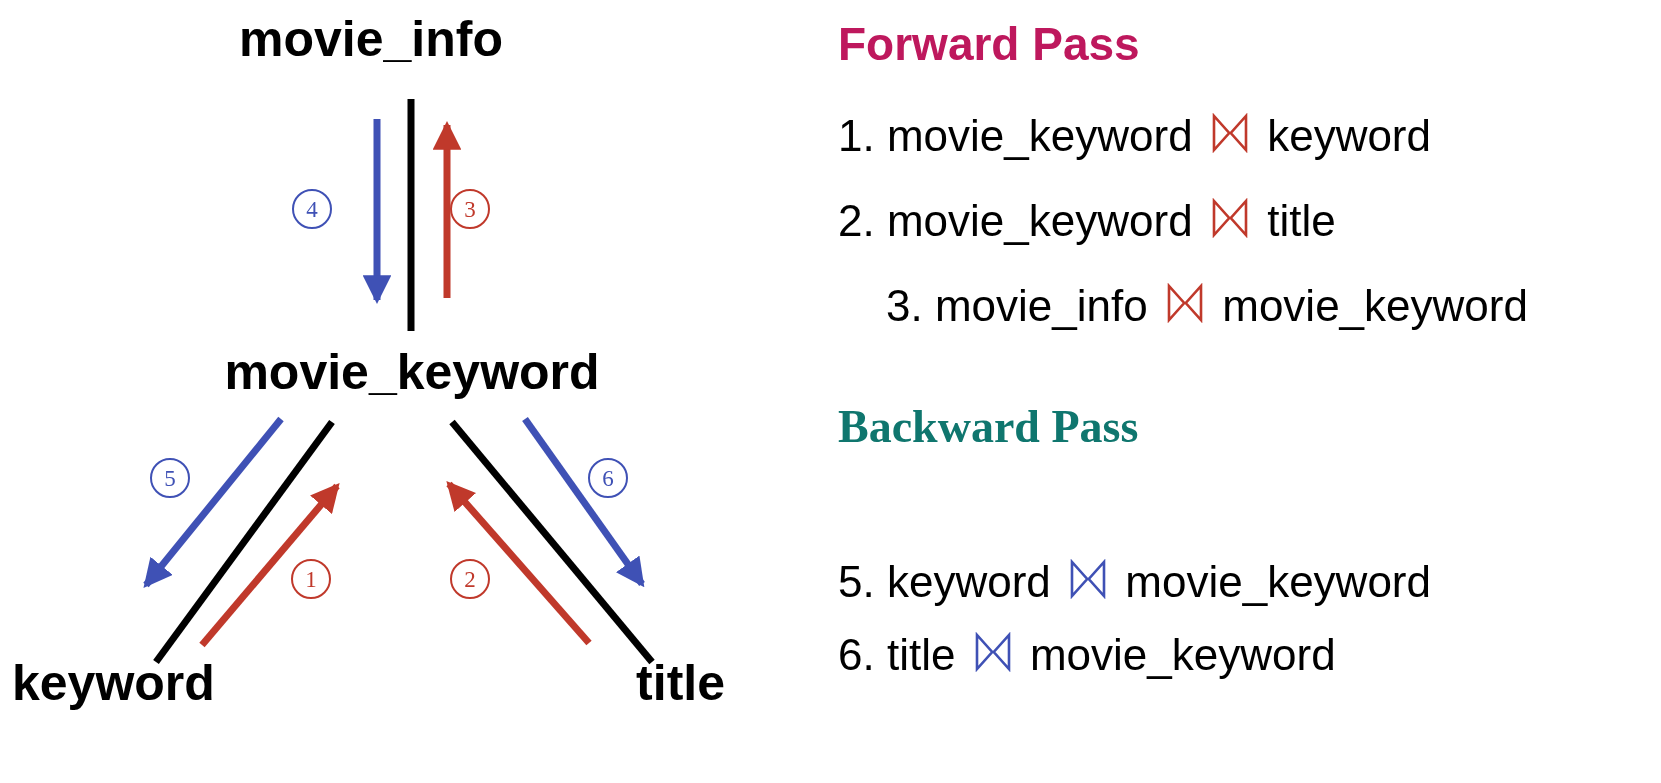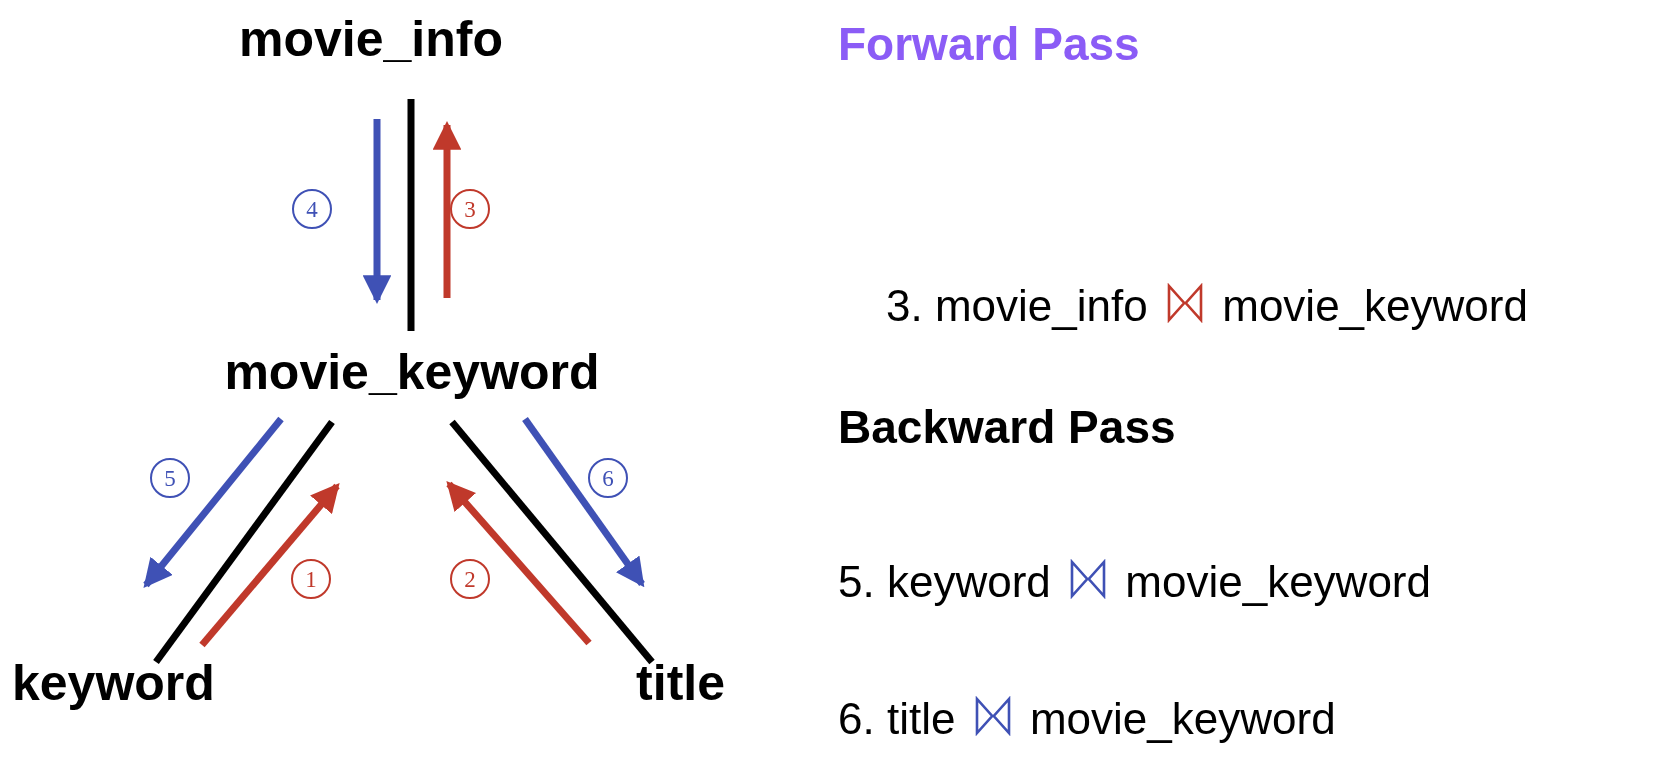--- a/index.html
+++ b/index.html
@@ -103,22 +103,22 @@
     height: 783px;
   }
   .section-title {
     position: absolute;
     font-family: "Liberation Sans", sans-serif;
     font-weight: bold;
     font-size: 46px;
     line-height: 1;
     white-space: nowrap;
   }
-  #title-forward  { color: #8b5cf6; left: 63px; top: 21px; text-align: right; }
-  #title-backward { color: #000000; left: 63px; top: 404px; }
+  #title-forward  { color: #be185d; left: 63px; top: 21px; text-align: right; }
+  #title-backward { color: #0f766e; left: 63px; top: 404px; font-family: Liberation Serif, serif; }
 
   .pass-item {
     position: absolute;
     left: 63px;
     font-family: "Liberation Sans", sans-serif;
     font-size: 44px;
     line-height: 1;
     color: #000000;
     white-space: nowrap;
   }
@@ -130,21 +130,21 @@
   }
   .join svg { display: block; }
 
   
   #item-1 { top: 113px; }
   #item-2 { top: 198px; }
   #item-3 { top: 283px; margin-left: 48px; }
   
   #item-4 { top: 497px; }
   #item-5 { top: 559px; }
-  #item-6 { top: 696px; }
+  #item-6 { top: 632px; }
 </style>
 </head>
 <body>
 
 <div id="page">
 
   <div id="diagram">
 
     <svg width="770" height="783" viewBox="0 0 770 783">
       <defs>
@@ -204,21 +204,43 @@
     <div class="badge red" id="badge-3">3</div>
     <div class="badge blue" id="badge-4">4</div>
     <div class="badge blue" id="badge-5">5</div>
     <div class="badge blue" id="badge-6">6</div>
   </div>
 
   <div id="panel">
 
     <div class="section-title" id="title-forward">Forward Pass</div>
 
-
+    <div class="pass-item" id="item-1">
+      <span class="num">1.</span>
+      <span>movie_keyword</span>
+      <span class="join">
+        <svg width="36" height="40" viewBox="0 0 36 40" aria-hidden="true">
+          <path d="M2 3 L2 37 L17.2 20 Z" fill="none" stroke="#C0392B" stroke-width="2.6" stroke-linejoin="miter"></path>
+          <path d="M34 3 L34 37 L18.8 20 Z" fill="none" stroke="#C0392B" stroke-width="2.6" stroke-linejoin="miter"></path>
+        </svg>
+      </span>
+      <span>keyword</span>
+    </div>
+
+    <div class="pass-item" id="item-2">
+      <span class="num">2.</span>
+      <span>movie_keyword</span>
+      <span class="join">
+        <svg width="36" height="40" viewBox="0 0 36 40" aria-hidden="true">
+          <path d="M2 3 L2 37 L17.2 20 Z" fill="none" stroke="#C0392B" stroke-width="2.6" stroke-linejoin="miter"></path>
+          <path d="M34 3 L34 37 L18.8 20 Z" fill="none" stroke="#C0392B" stroke-width="2.6" stroke-linejoin="miter"></path>
+        </svg>
+      </span>
+      <span>title</span>
+    </div>
 
     <div class="pass-item" id="item-3">
       <span class="num">3.</span>
       <span>movie_info</span>
       <span class="join">
         <svg width="36" height="40" viewBox="0 0 36 40" aria-hidden="true">
           <path d="M2 3 L2 37 L17.2 20 Z" fill="none" stroke="#C0392B" stroke-width="2.6" stroke-linejoin="miter"></path>
           <path d="M34 3 L34 37 L18.8 20 Z" fill="none" stroke="#C0392B" stroke-width="2.6" stroke-linejoin="miter"></path>
         </svg>
       </span>

